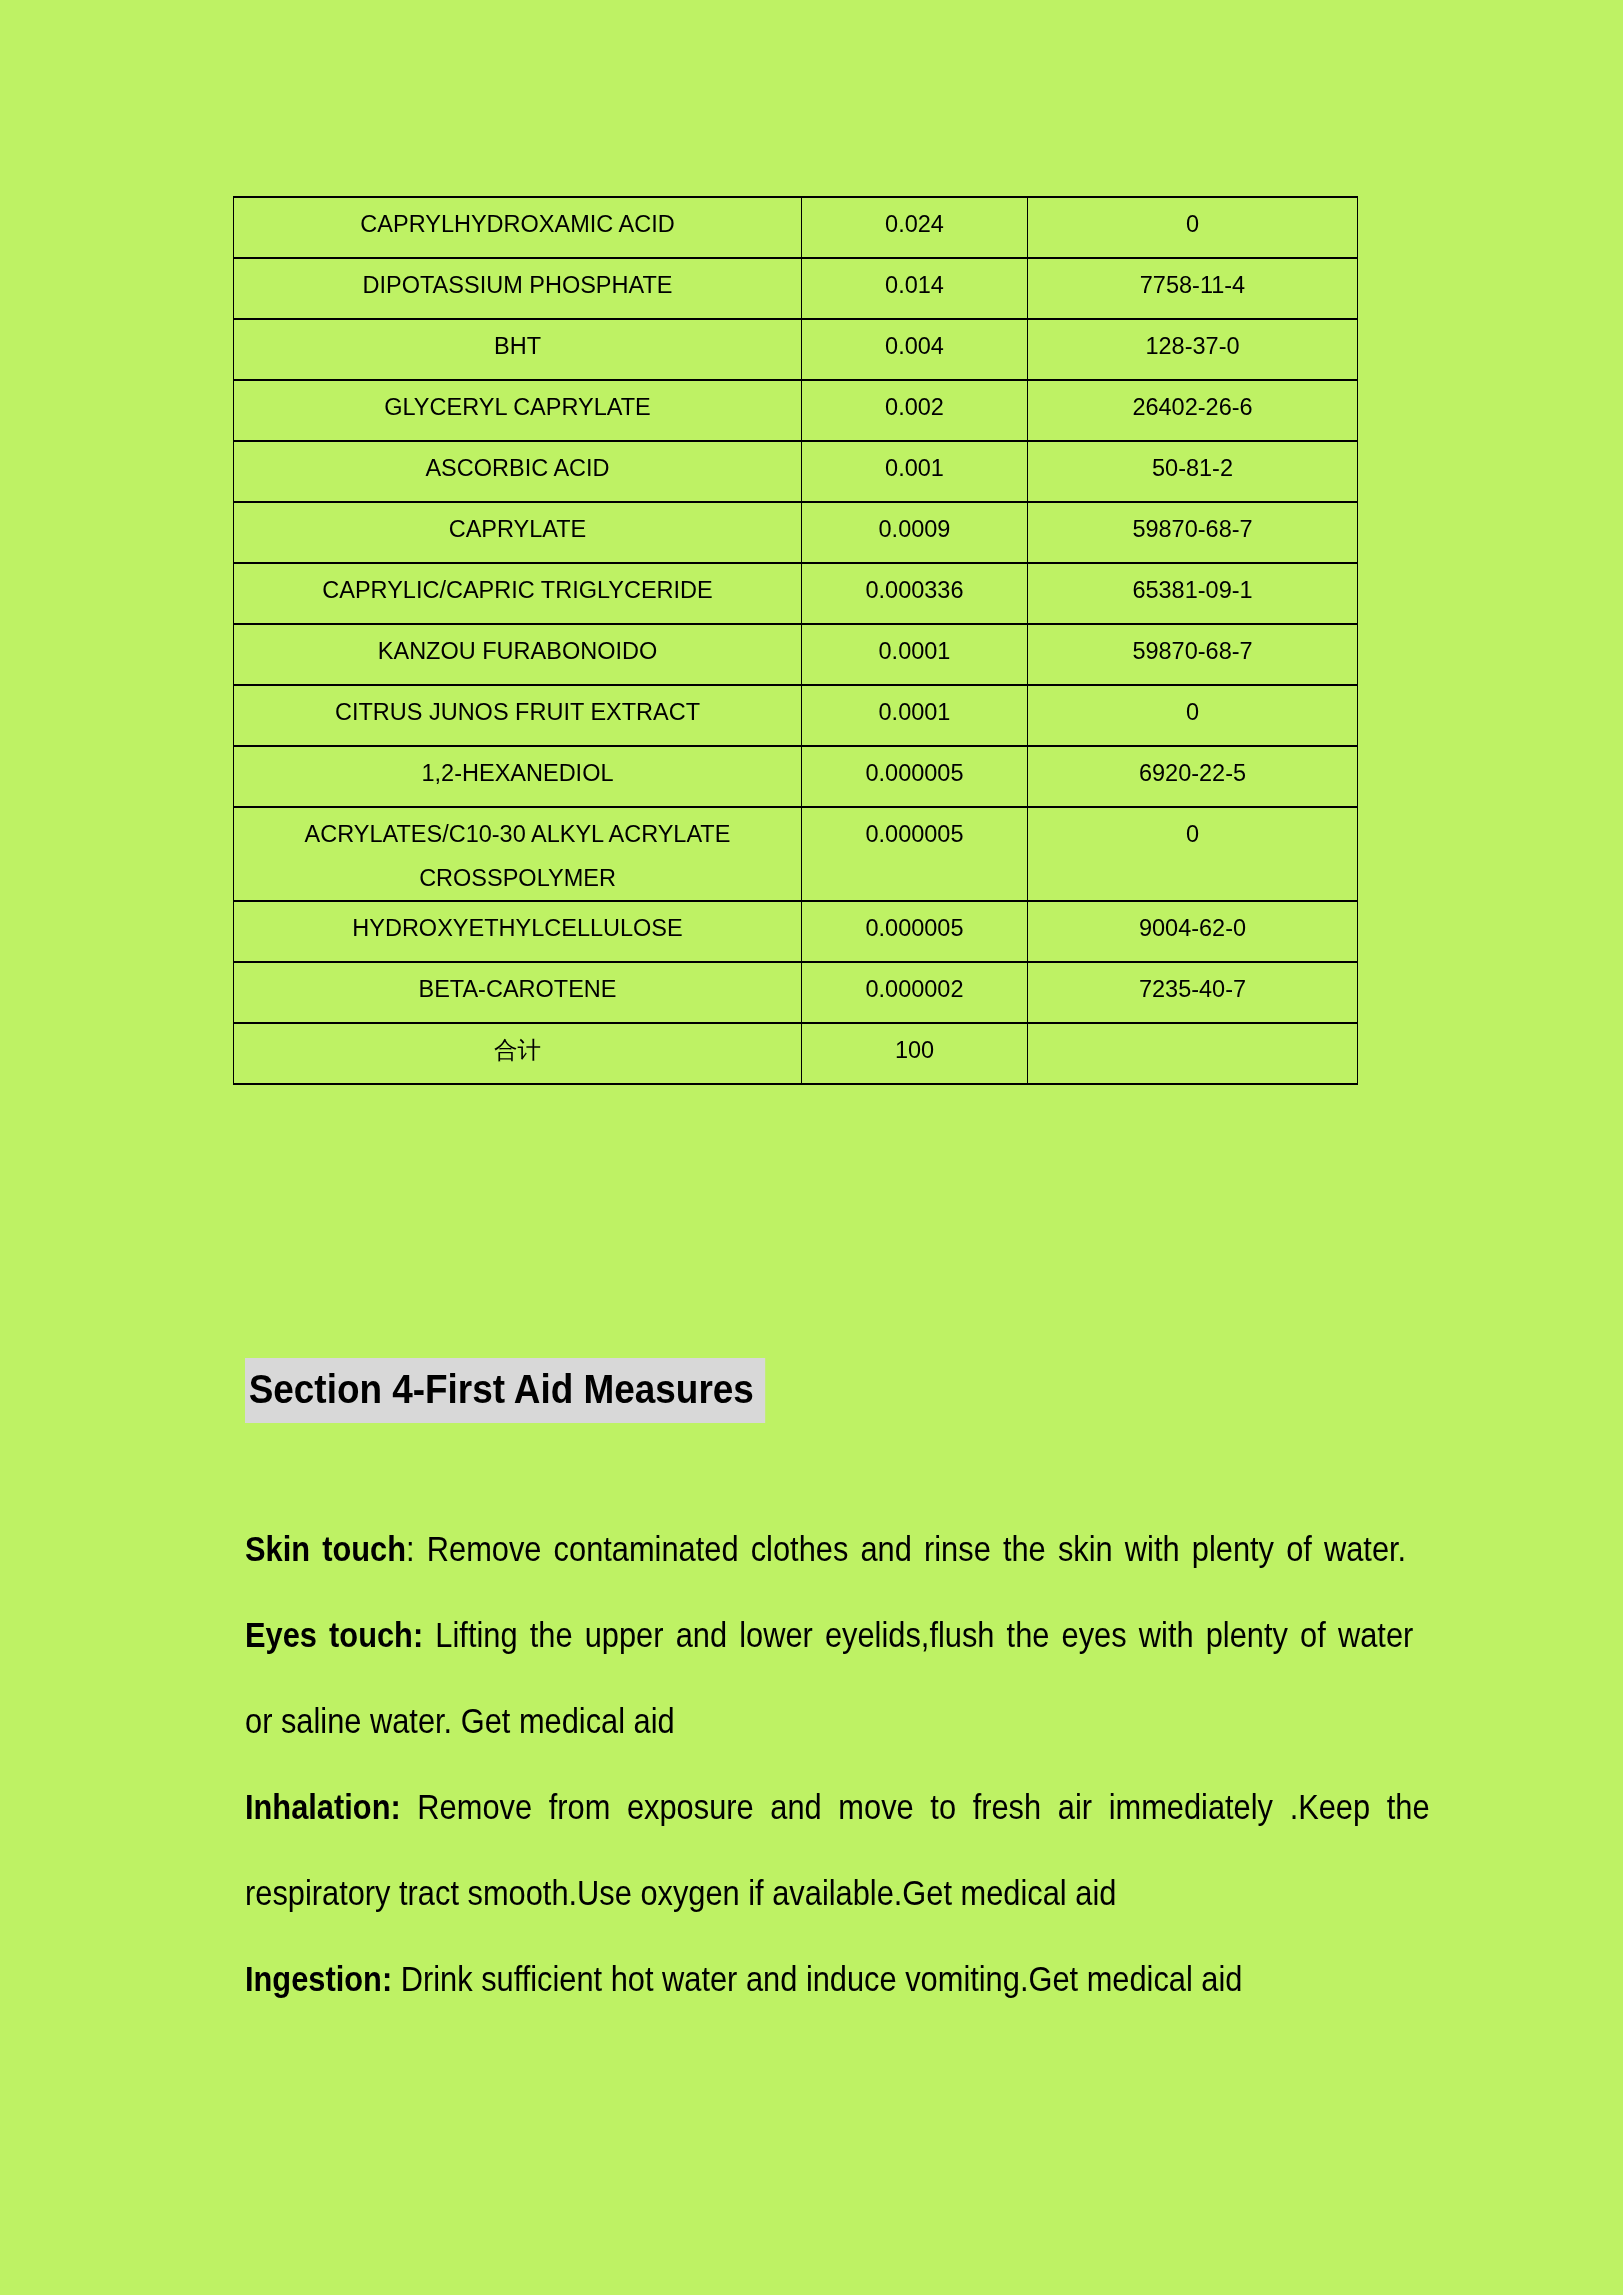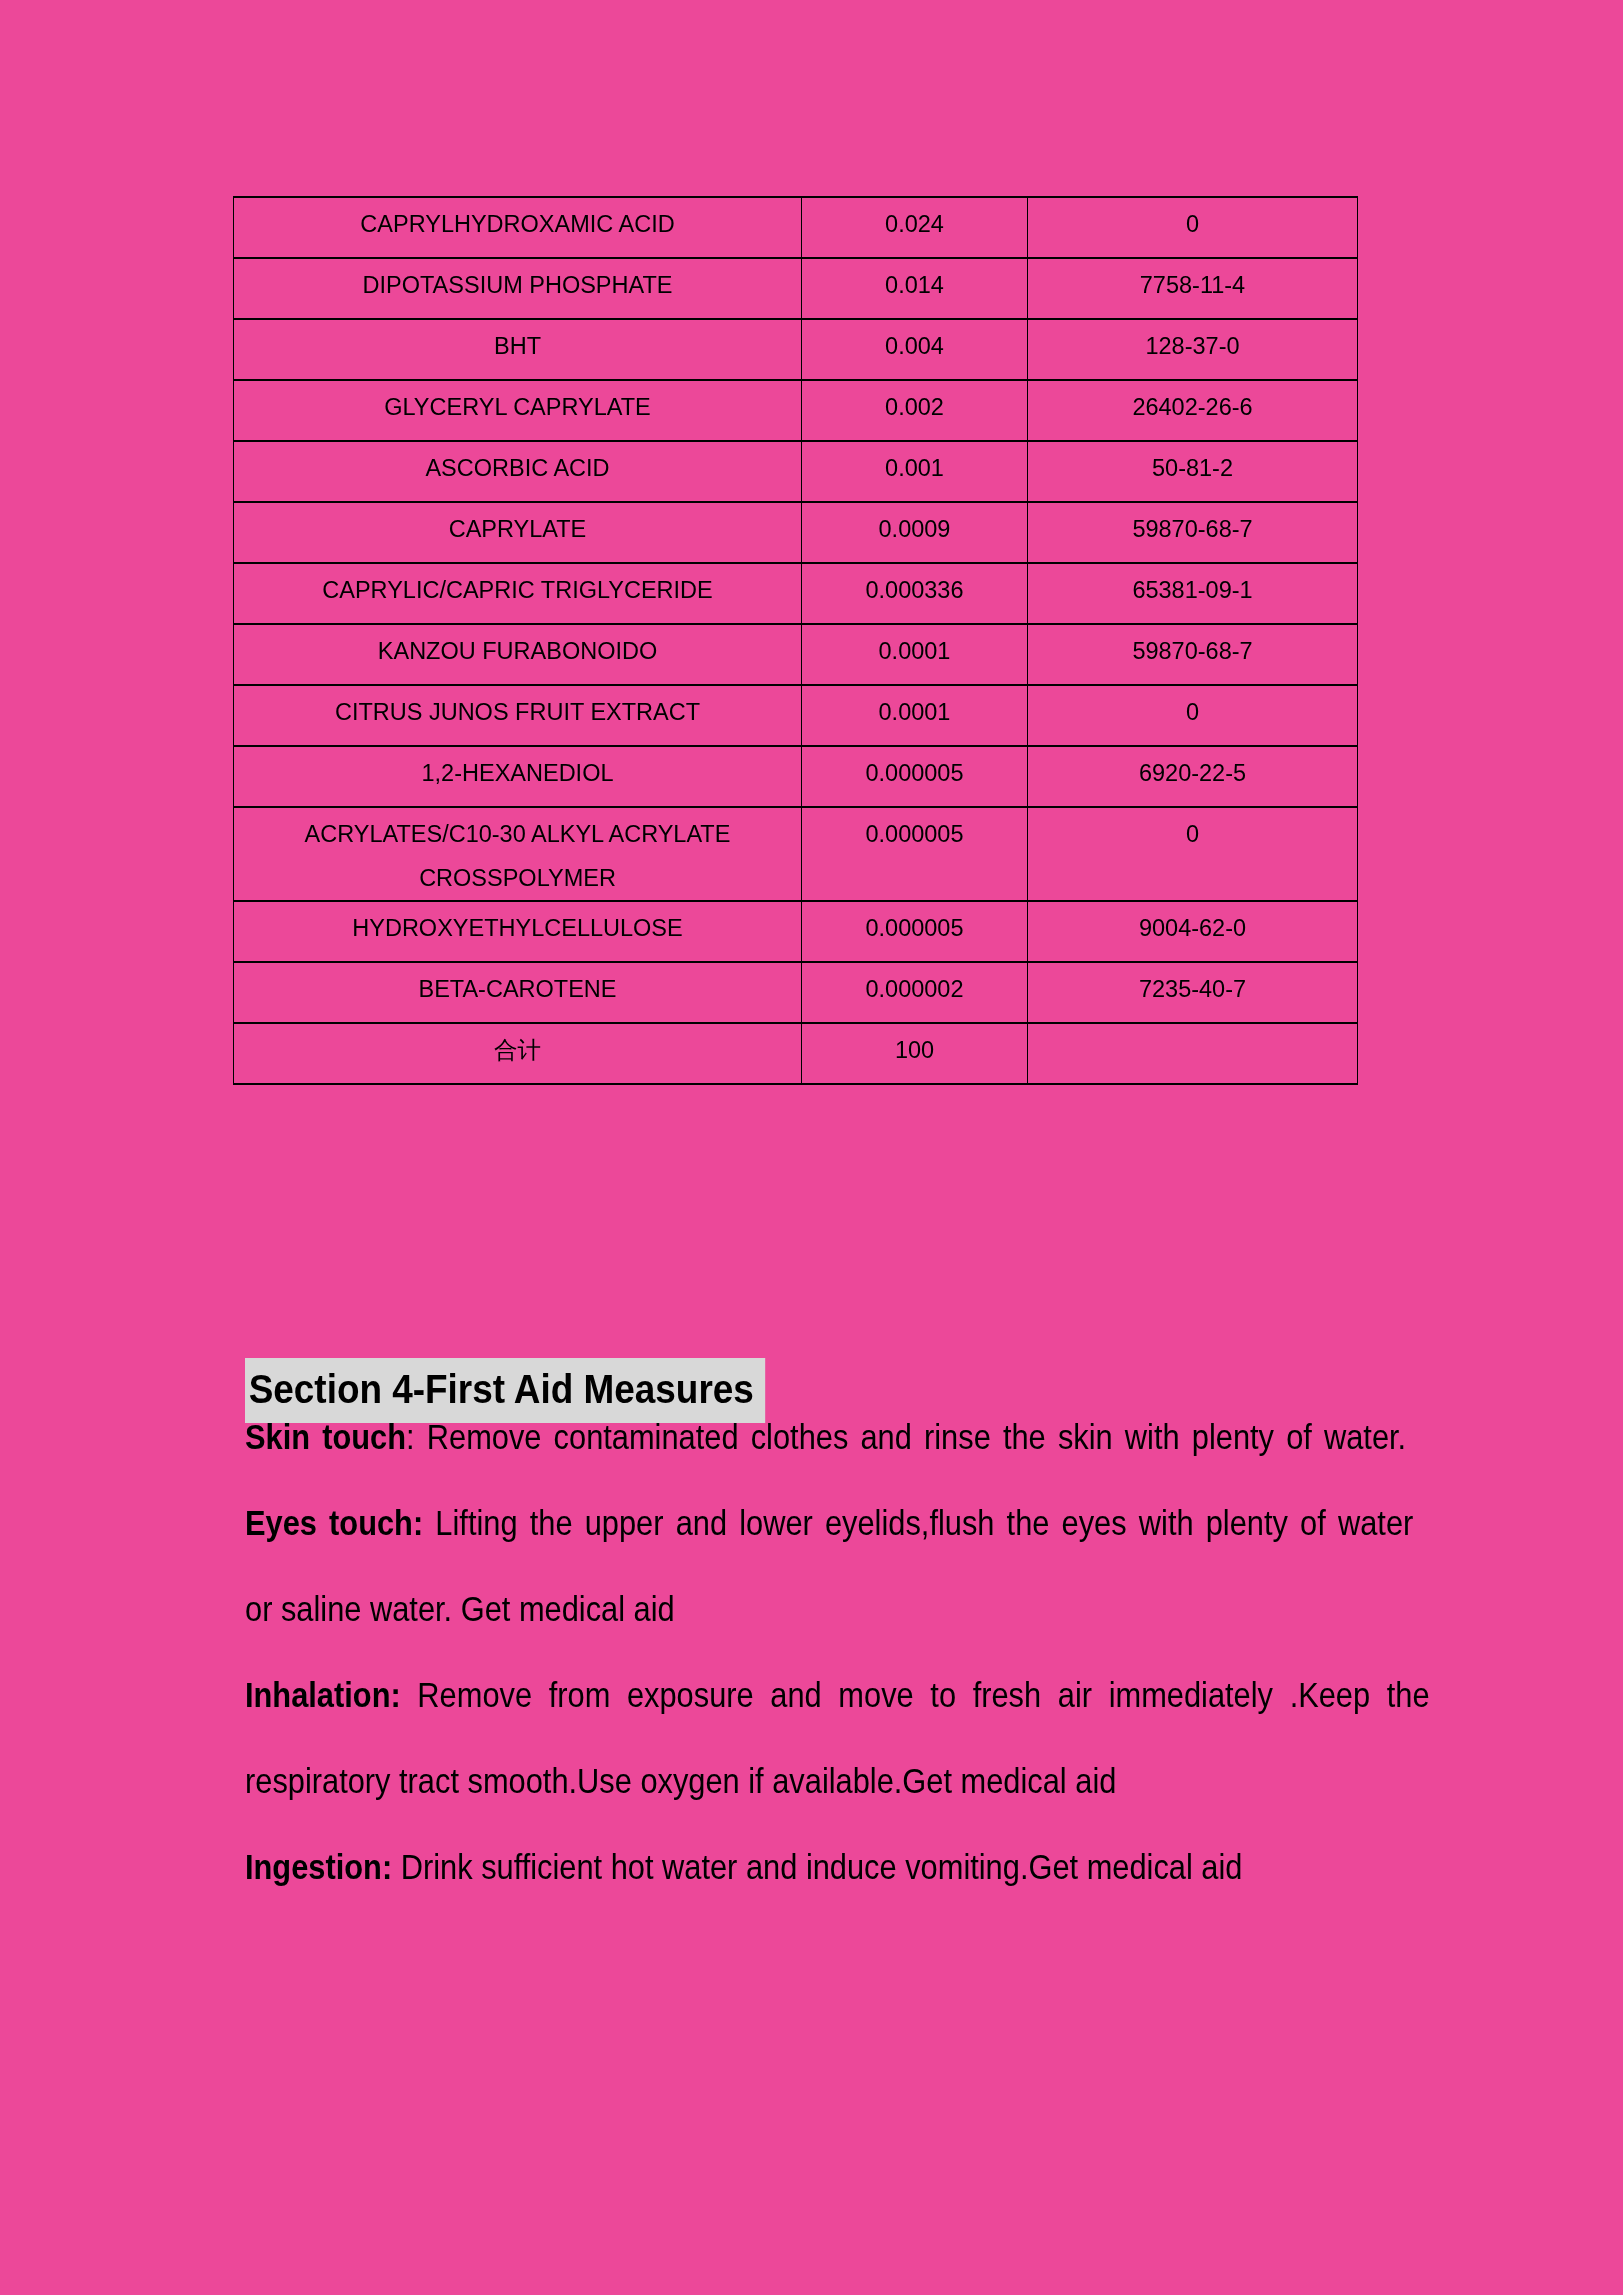--- a/index.html
+++ b/index.html
@@ -1,21 +1,21 @@
 <!DOCTYPE html>
 <html style="font-size:8.2px"><head>
 <meta charset="utf-8">
 <style>
   * { margin: 0; padding: 0; box-sizing: border-box; }
   html, body { background: #ffffff; }
   .page {
     position: relative;
     width: 1623px;
     height: 2295px;
-    background: #ec4899;
+    background: #bef264;
     font-family: "Liberation Sans", "DejaVu Sans", sans-serif;
     color: #000000;
     overflow: hidden;
   }
 
   
   table.ingredients {
     position: absolute;
     left: 233px;
     top: 196px;
@@ -56,21 +56,21 @@
     padding-left: 4.1px;
     white-space: nowrap;
     transform: scaleX(0.90);
     transform-origin: left center;
   }
 
   
   .body-lines {
     position: absolute;
     left: 245px;
-    top: 1394px;
+    top: 1506px;
     width: 1329px;
   }
   .body-line {
     height: 86px;
     line-height: 86px;
     font-size: 35px;
     white-space: pre;
     transform: scaleX(0.88);
     transform-origin: left center;
   }

